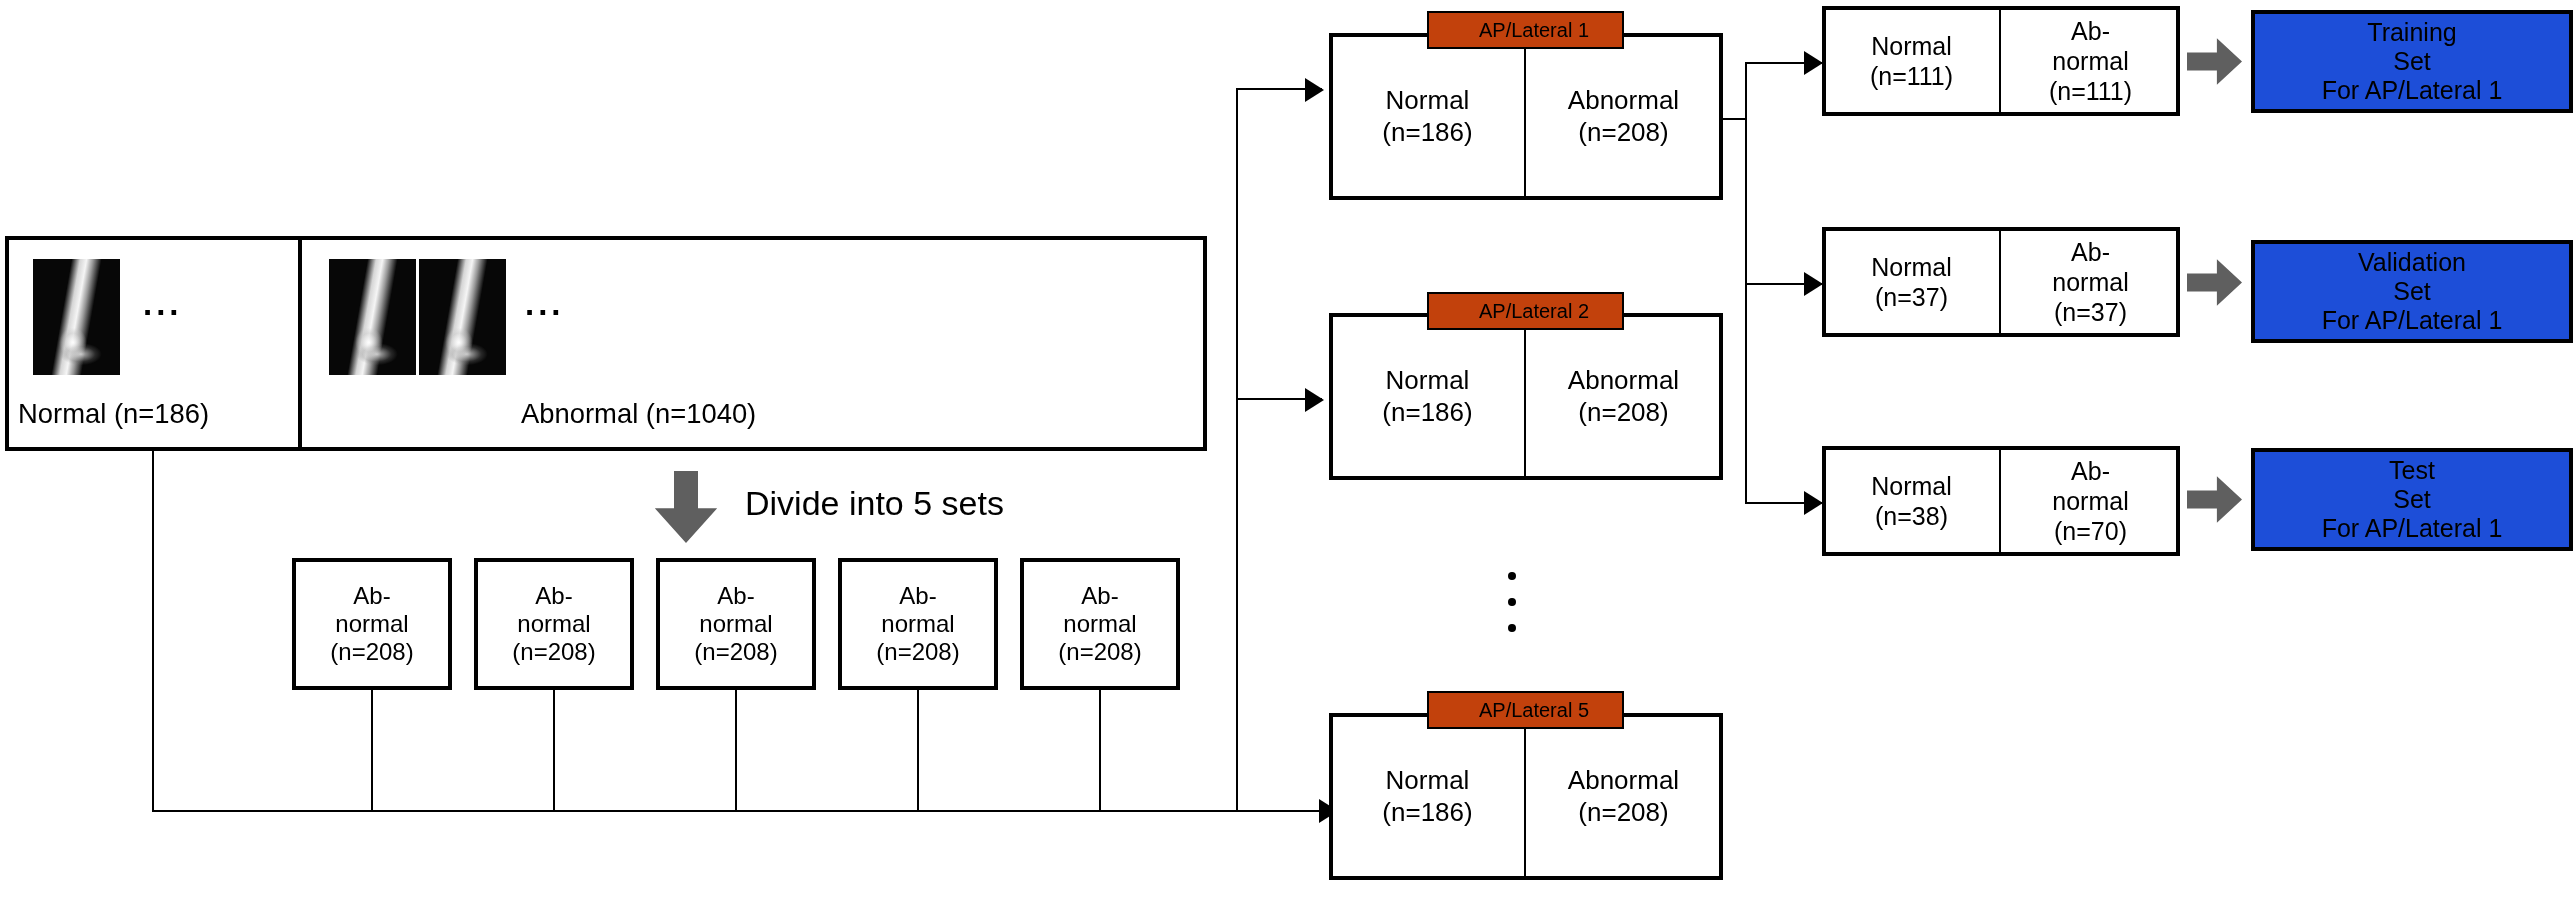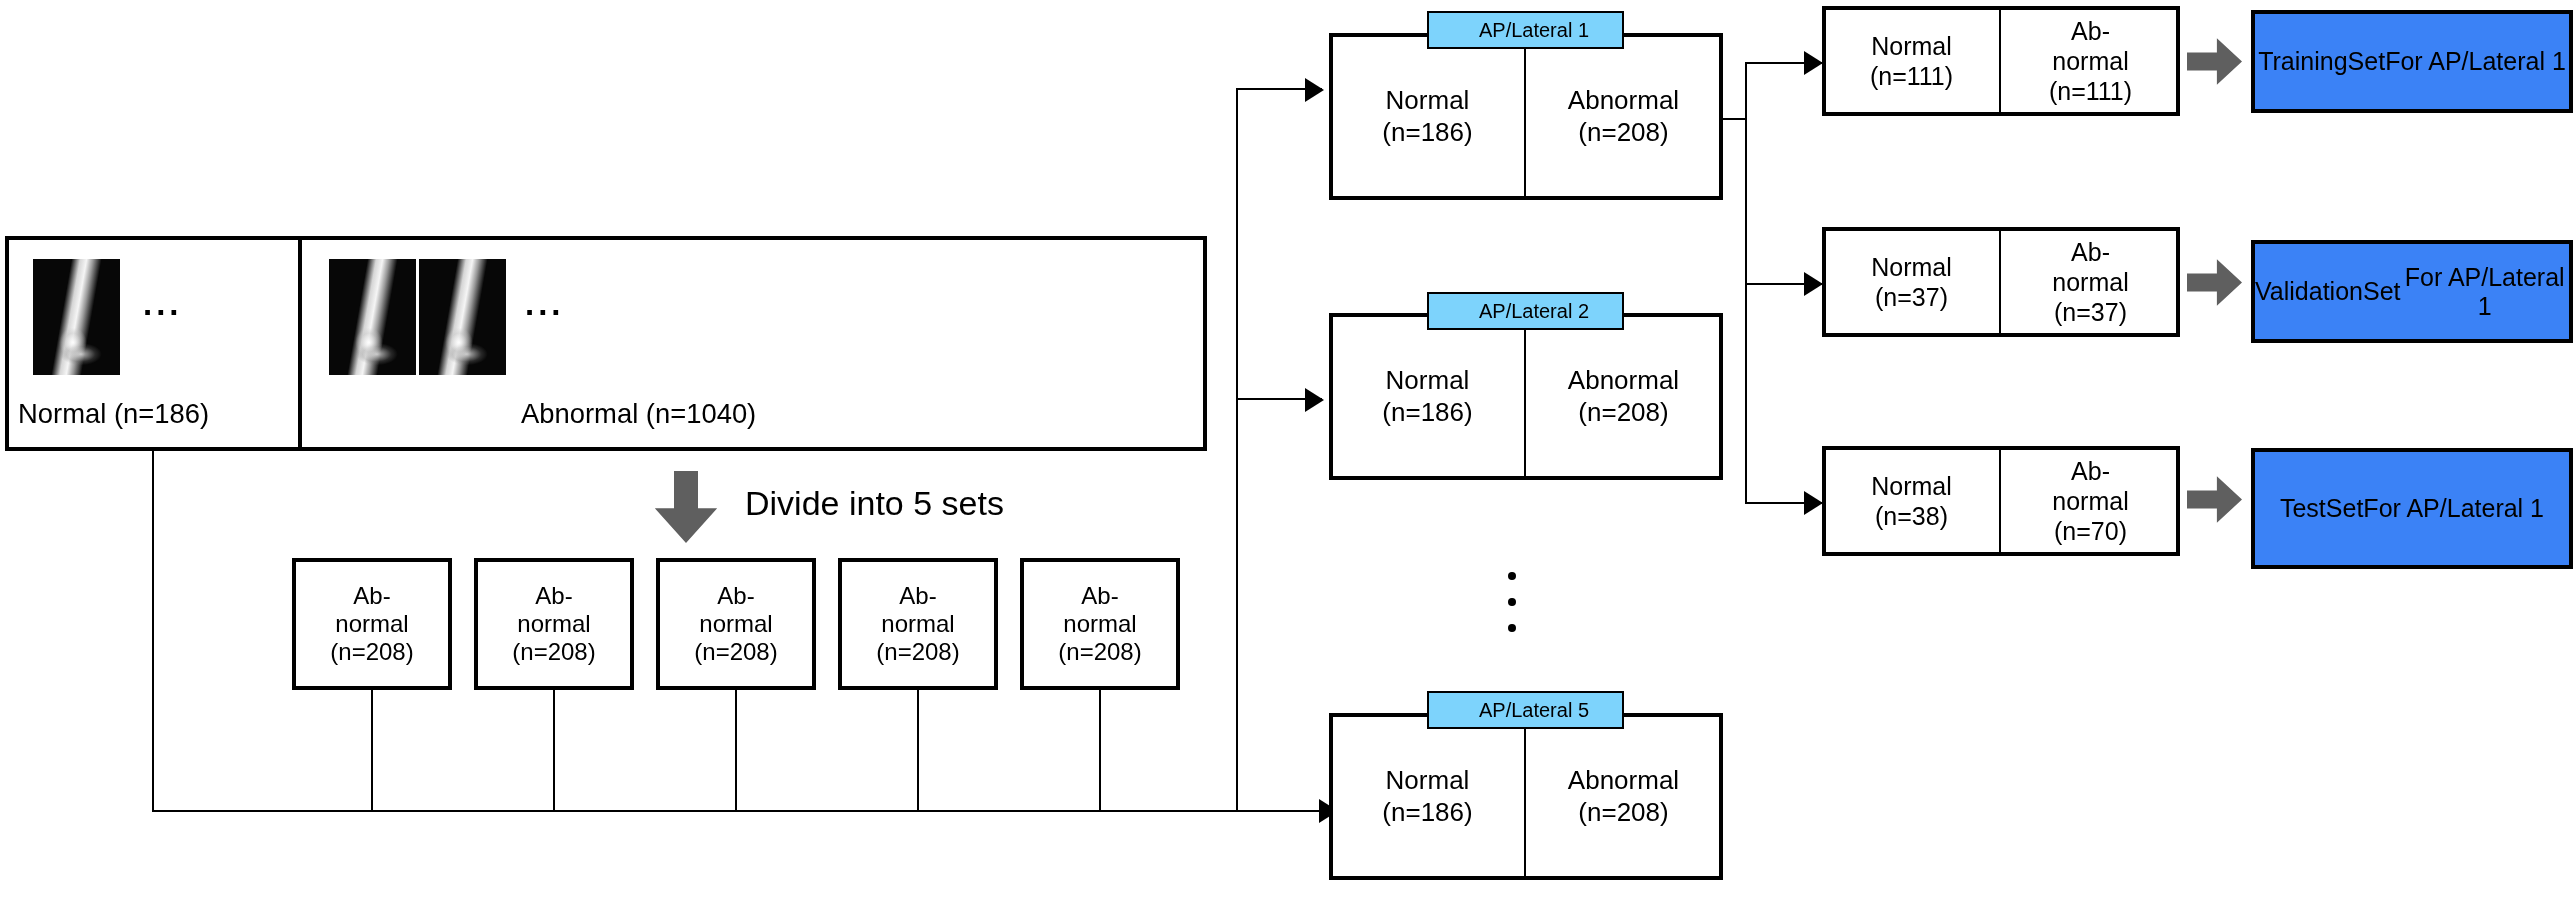--- a/index.html
+++ b/index.html
@@ -22,31 +22,31 @@
   
   .box {
     position: absolute;
     box-sizing: border-box;
     background: #ffffff;
     border: 4.2px solid #000000;
   }
   .thinbox {
     position: absolute;
     box-sizing: border-box;
-    background: #7dd3fc;
+    background: #c2410c;
     border: 2.4px solid #000000;
     padding-left: 17px;
   }
   .gray-box {
     position: absolute;
     box-sizing: border-box;
-    background: #3b82f6;
+    background: #1d4ed8;
     border: 4.2px solid #000000;
     display: flex;
-    flex-direction: row;
+    flex-direction: column;
     align-items: center;
     justify-content: center;
     text-align: center;
     line-height: 1.16;
   }
   .cell {
     position: absolute;
     box-sizing: border-box;
     display: flex;
     flex-direction: column;
@@ -292,21 +292,21 @@
         <polygon points="0,24 50,24 50,0 92,39 50,78 50,54 0,54" fill="#5f5f5f"></polygon>
       </svg>
       <div class="gray-box" style="left: 2251px; top: 240px; width: 322px; height: 103px; font-size: 25px;">
         <span>Validation</span>
         <span>Set</span>
         <span>For AP/Lateral 1</span>
       </div>
       <svg class="block-arrow-right" width="55" height="47" viewBox="0 0 92 78" style="left: 2187px; top: 476px;">
         <polygon points="0,24 50,24 50,0 92,39 50,78 50,54 0,54" fill="#5f5f5f"></polygon>
       </svg>
-      <div class="gray-box" style="left: 2251px; top: 448px; width: 322px; height: 121px; font-size: 25px; align-items: center;">
+      <div class="gray-box" style="left: 2251px; top: 448px; width: 322px; height: 103px; font-size: 25px; align-items: center;">
         <span>Test</span>
         <span>Set</span>
         <span>For AP/Lateral 1</span>
       </div>
     </div>
 
 </div>
 
 
 </body></html>

